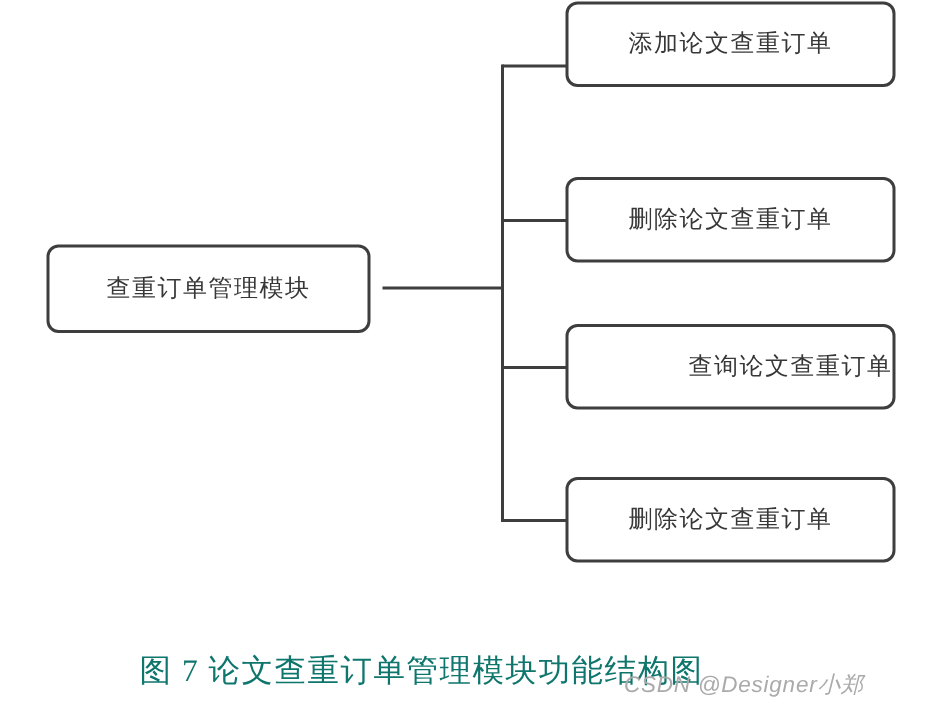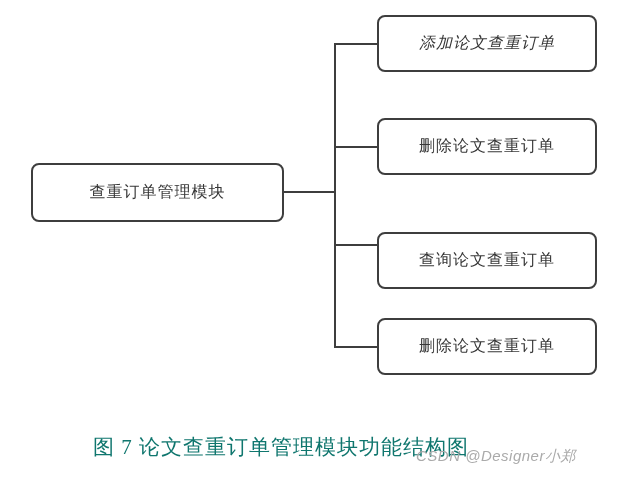--- a/index.html
+++ b/index.html
@@ -25,31 +25,31 @@
     align-items: center;
     justify-content: center;
     font-size: 16px;
     color: #373737;
     letter-spacing: 1px;
     white-space: nowrap;
   }
   .root-node {
     left: 31px;
     top: 163px;
-    width: 253px;
+    width: 216px;
     height: 59px;
   }
   .child-node {
     left: 377px;
     width: 220px;
     height: 57px;
   }
-  .child-0 { top: 15px; font-style: italic; }
+  .child-0 { top: 1px; }
   .child-1 { top: 118px; }
-  .child-2 { top: 232px; }
+  .child-2 { top: 216px; justify-content: flex-end; }
   .child-3 { top: 318px; }
   .line {
     position: absolute;
     background: #3e3e3e;
   }
   .line-root   { left: 255px; top: 191px; width: 80px; height: 2px; }
   .line-spine  { left: 334px; top: 43px;  width: 2px;  height: 305px; }
   .line-branch { left: 335px; width: 43px; height: 2px; }
   .branch-0 { top: 43px; }
   .branch-1 { top: 146px; }

